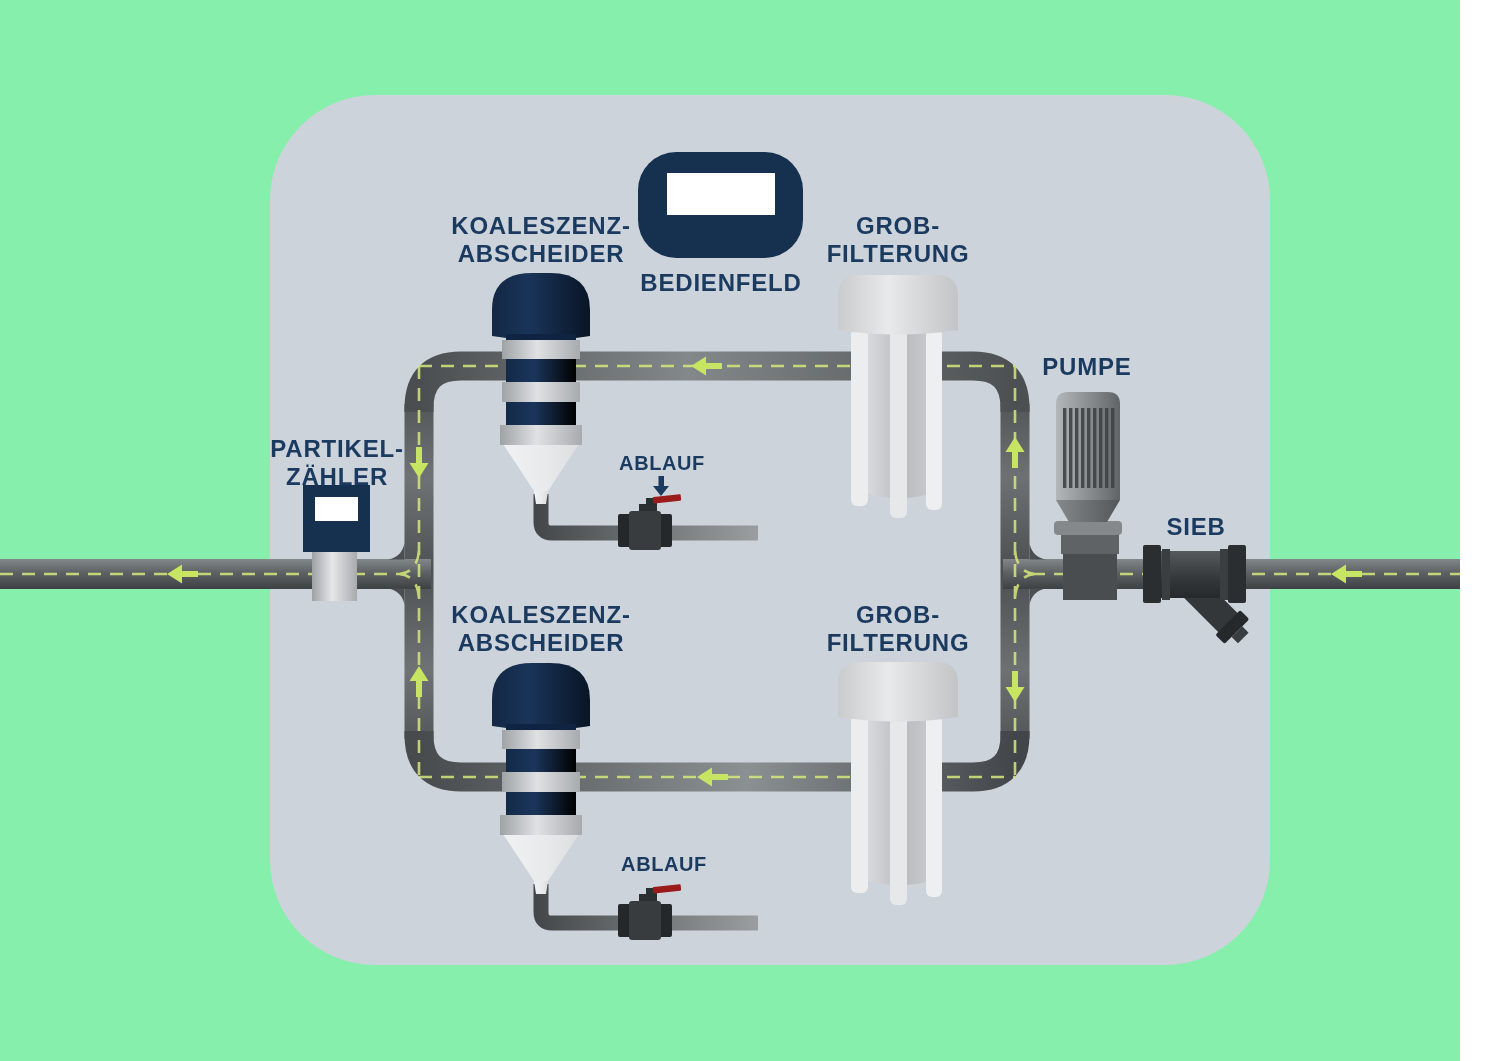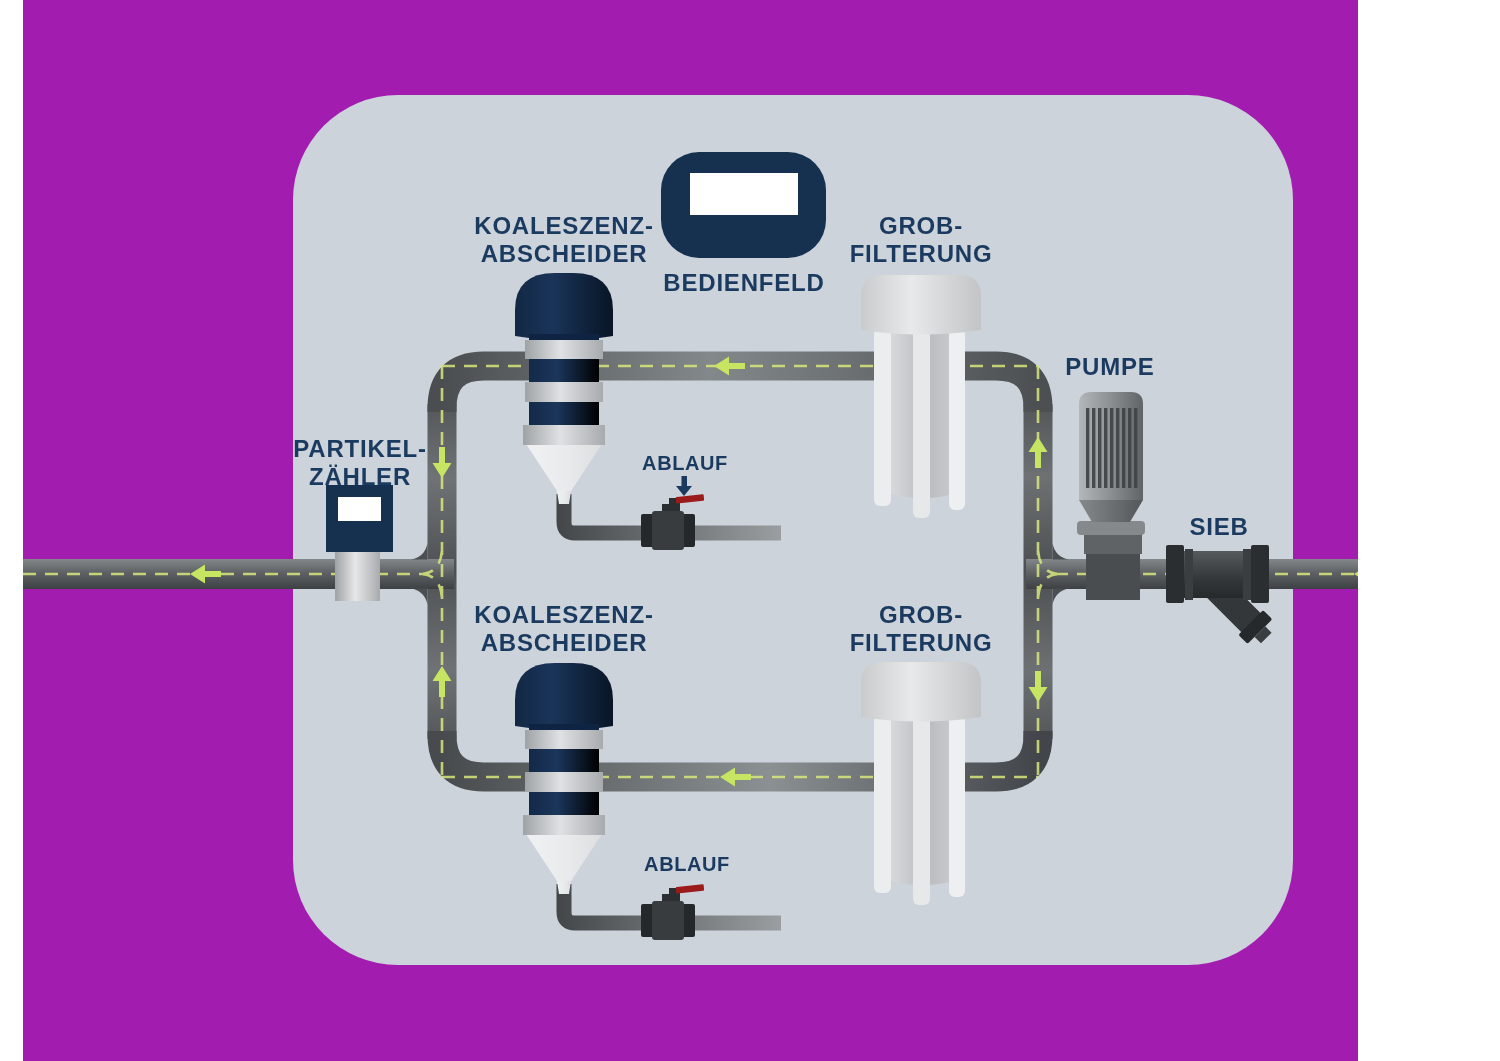--- a/index.html
+++ b/index.html
@@ -1,17 +1,17 @@
 <!DOCTYPE html>
 <html><head>
 <meta charset="utf-8">
 <style>
   html,body{margin:0;padding:0;background:#ffffff;}
-  .stage{position:relative;width:1335px;height:1061px;background:#a21caf;overflow:hidden;
-         font-family:"Liberation Sans", sans-serif;margin-left:23px;}
+  .stage{position:relative;width:1460px;height:1061px;background:#86efac;overflow:hidden;
+         font-family:"Liberation Sans", sans-serif;}
   svg{position:absolute;left:0;top:0;}
   text{font-family:"Liberation Sans", sans-serif;font-weight:bold;fill:#1b3a5f;}
   .lbl{font-size:24px;letter-spacing:0.8px;}
   .lbl-sm{font-size:20px;letter-spacing:0.6px;}
 </style>
 </head>
 <body>
 
 <div class="stage">
 <svg width="1500" height="1061" viewBox="0 0 1500 1061">

